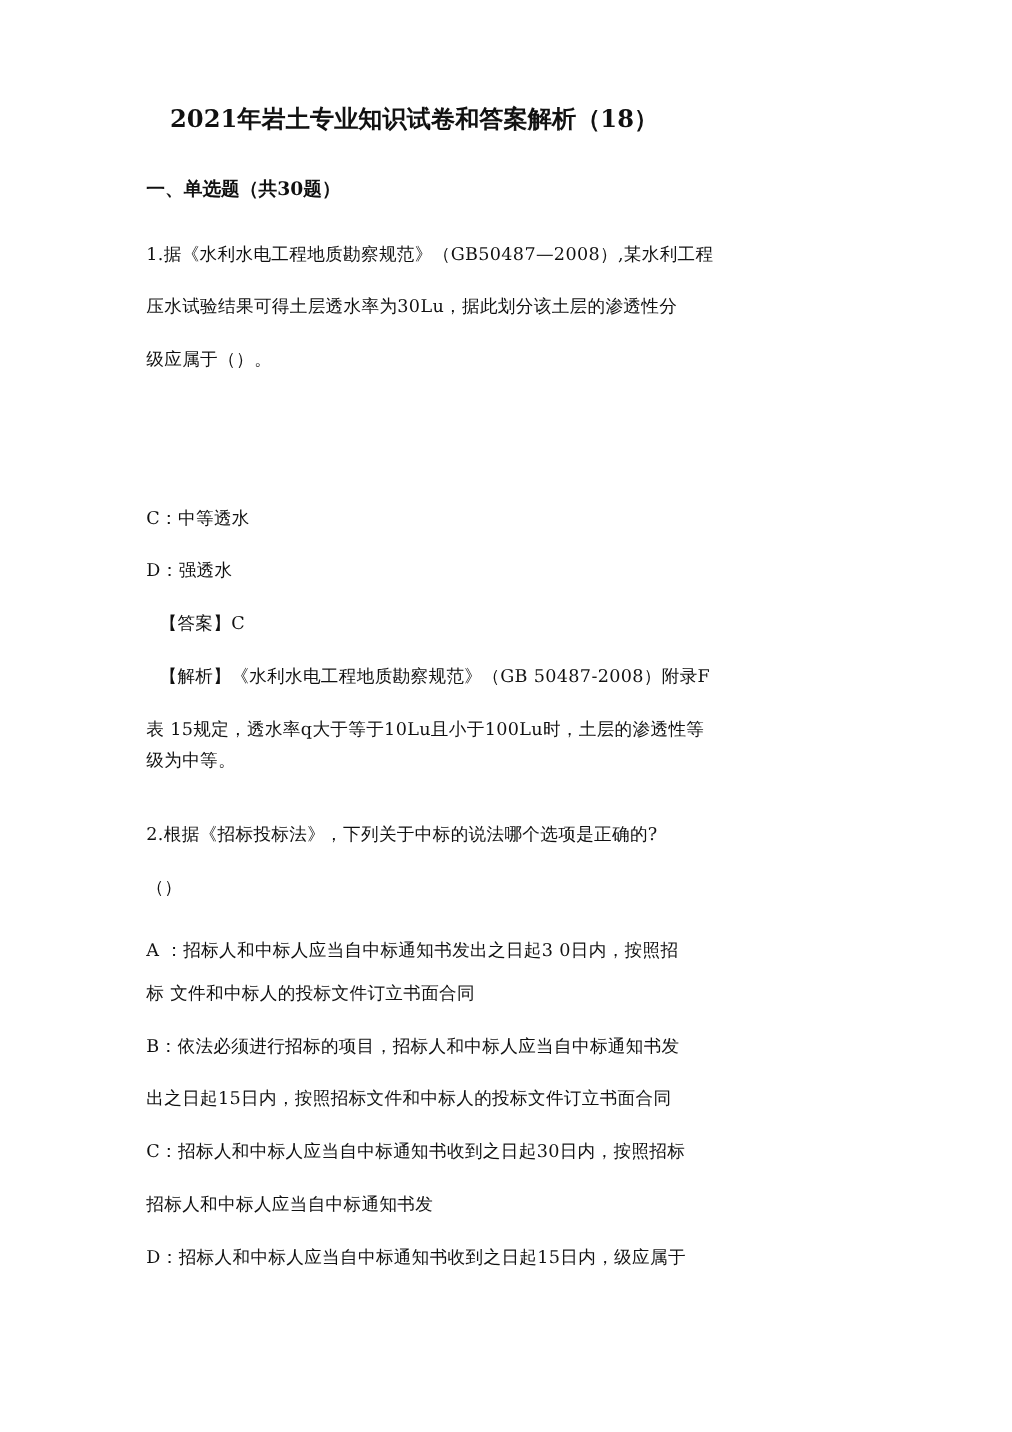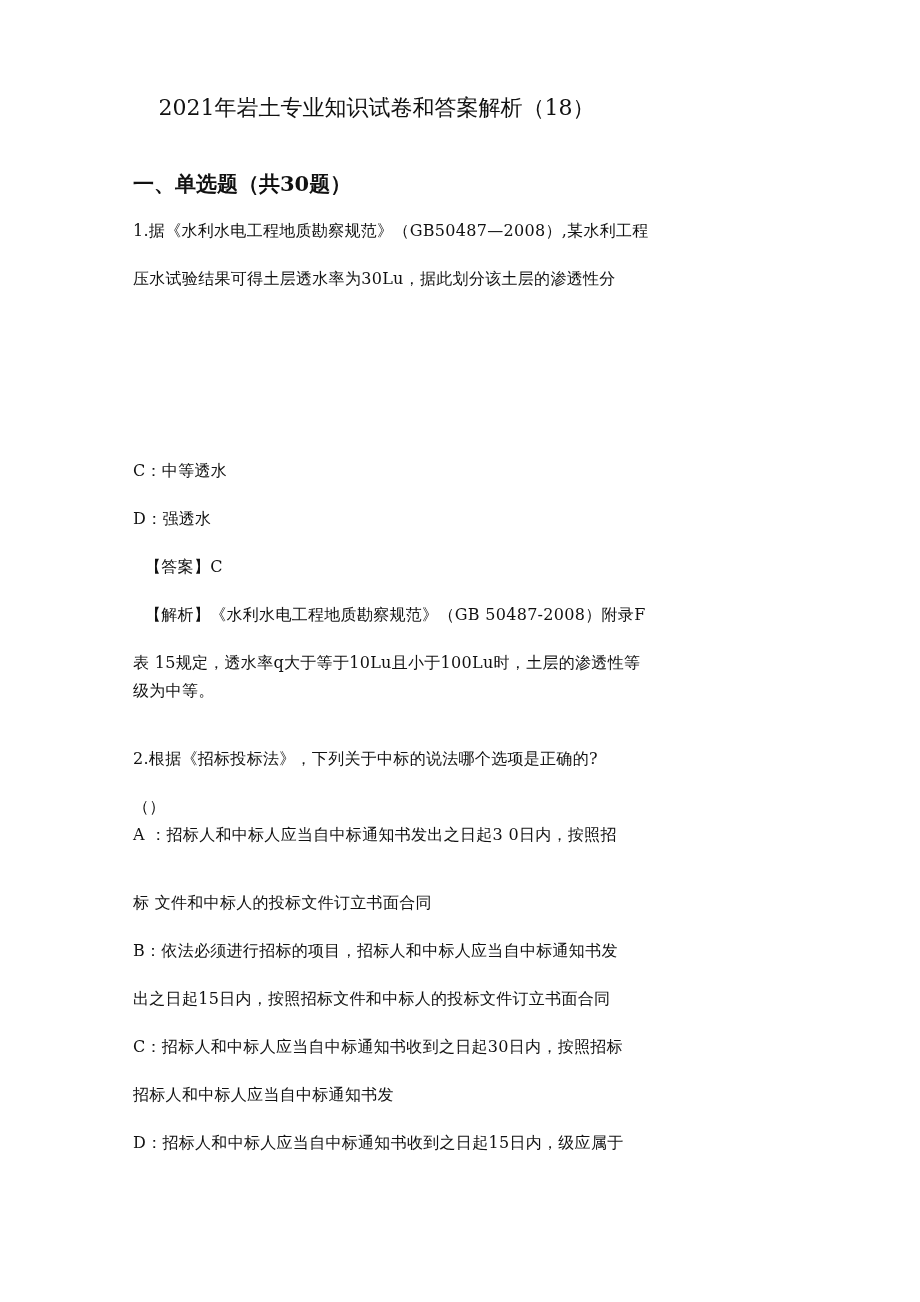--- a/index.html
+++ b/index.html
@@ -23,28 +23,28 @@
       height: 1302px;
     }
     .title {
       position: absolute;
       top: 92px;
       left: 0;
       width: 753px;
       text-align: center;
       font-size: 22px;
       line-height: 32px;
-      font-weight: normal;
+      font-weight: bold;
       letter-spacing: 0px;
     }
     .section {
       position: absolute;
-      top: 168px;
+      top: 156px;
       left: 133px;
-      font-size: 21px;
+      font-size: 17px;
       line-height: 32px;
       font-weight: bold;
     }
     .line {
       position: absolute;
       left: 133px;
       width: 660px;
       font-size: 16px;
       line-height: 30px;
       white-space: nowrap;
@@ -58,34 +58,35 @@
 <body>
 
 <div class="page">
 
   <div class="title">2021年岩土专业知识试卷和答案解析（18）</div>
 
   <div class="section">一、单选题（共30题）</div>
 
   <div class="line" style="top:216px">1.据《水利水电工程地质勘察规范》（GB50487—2008）,某水利工程</div>
   <div class="line" style="top:264px">压水试验结果可得土层透水率为30Lu，据此划分该土层的渗透性分</div>
+  <div class="line" style="top:312px">级应属于（）。</div>
 
   <div class="line" style="top:456px">C：中等透水</div>
   <div class="line" style="top:504px">D：强透水</div>
 
   <div class="line indent" style="top:552px">【答案】C</div>
 
   <div class="line indent" style="top:600px">【解析】《水利水电工程地质勘察规范》（GB 50487-2008）附录F</div>
   <div class="line" style="top:648px">表 15规定，透水率q大于等于10Lu且小于100Lu时，土层的渗透性等</div>
   <div class="line" style="top:676px">级为中等。</div>
 
   <div class="line" style="top:744px">2.根据《招标投标法》，下列关于中标的说法哪个选项是正确的?</div>
   <div class="line" style="top:792px">（）</div>
 
-  <div class="line" style="top:820px">A ：招标人和中标人应当自中标通知书发出之日起3 0日内，按照招</div>
+  <div class="line" style="top:849px">A ：招标人和中标人应当自中标通知书发出之日起3 0日内，按照招</div>
   <div class="line" style="top:888px">标  文件和中标人的投标文件订立书面合同</div>
 
   <div class="line" style="top:936px">B：依法必须进行招标的项目，招标人和中标人应当自中标通知书发</div>
   <div class="line" style="top:984px">出之日起15日内，按照招标文件和中标人的投标文件订立书面合同</div>
 
   <div class="line" style="top:1032px">C：招标人和中标人应当自中标通知书收到之日起30日内，按照招标</div>
   <div class="line" style="top:1080px">招标人和中标人应当自中标通知书发</div>
 
   <div class="line" style="top:1128px">D：招标人和中标人应当自中标通知书收到之日起15日内，级应属于</div>
 

